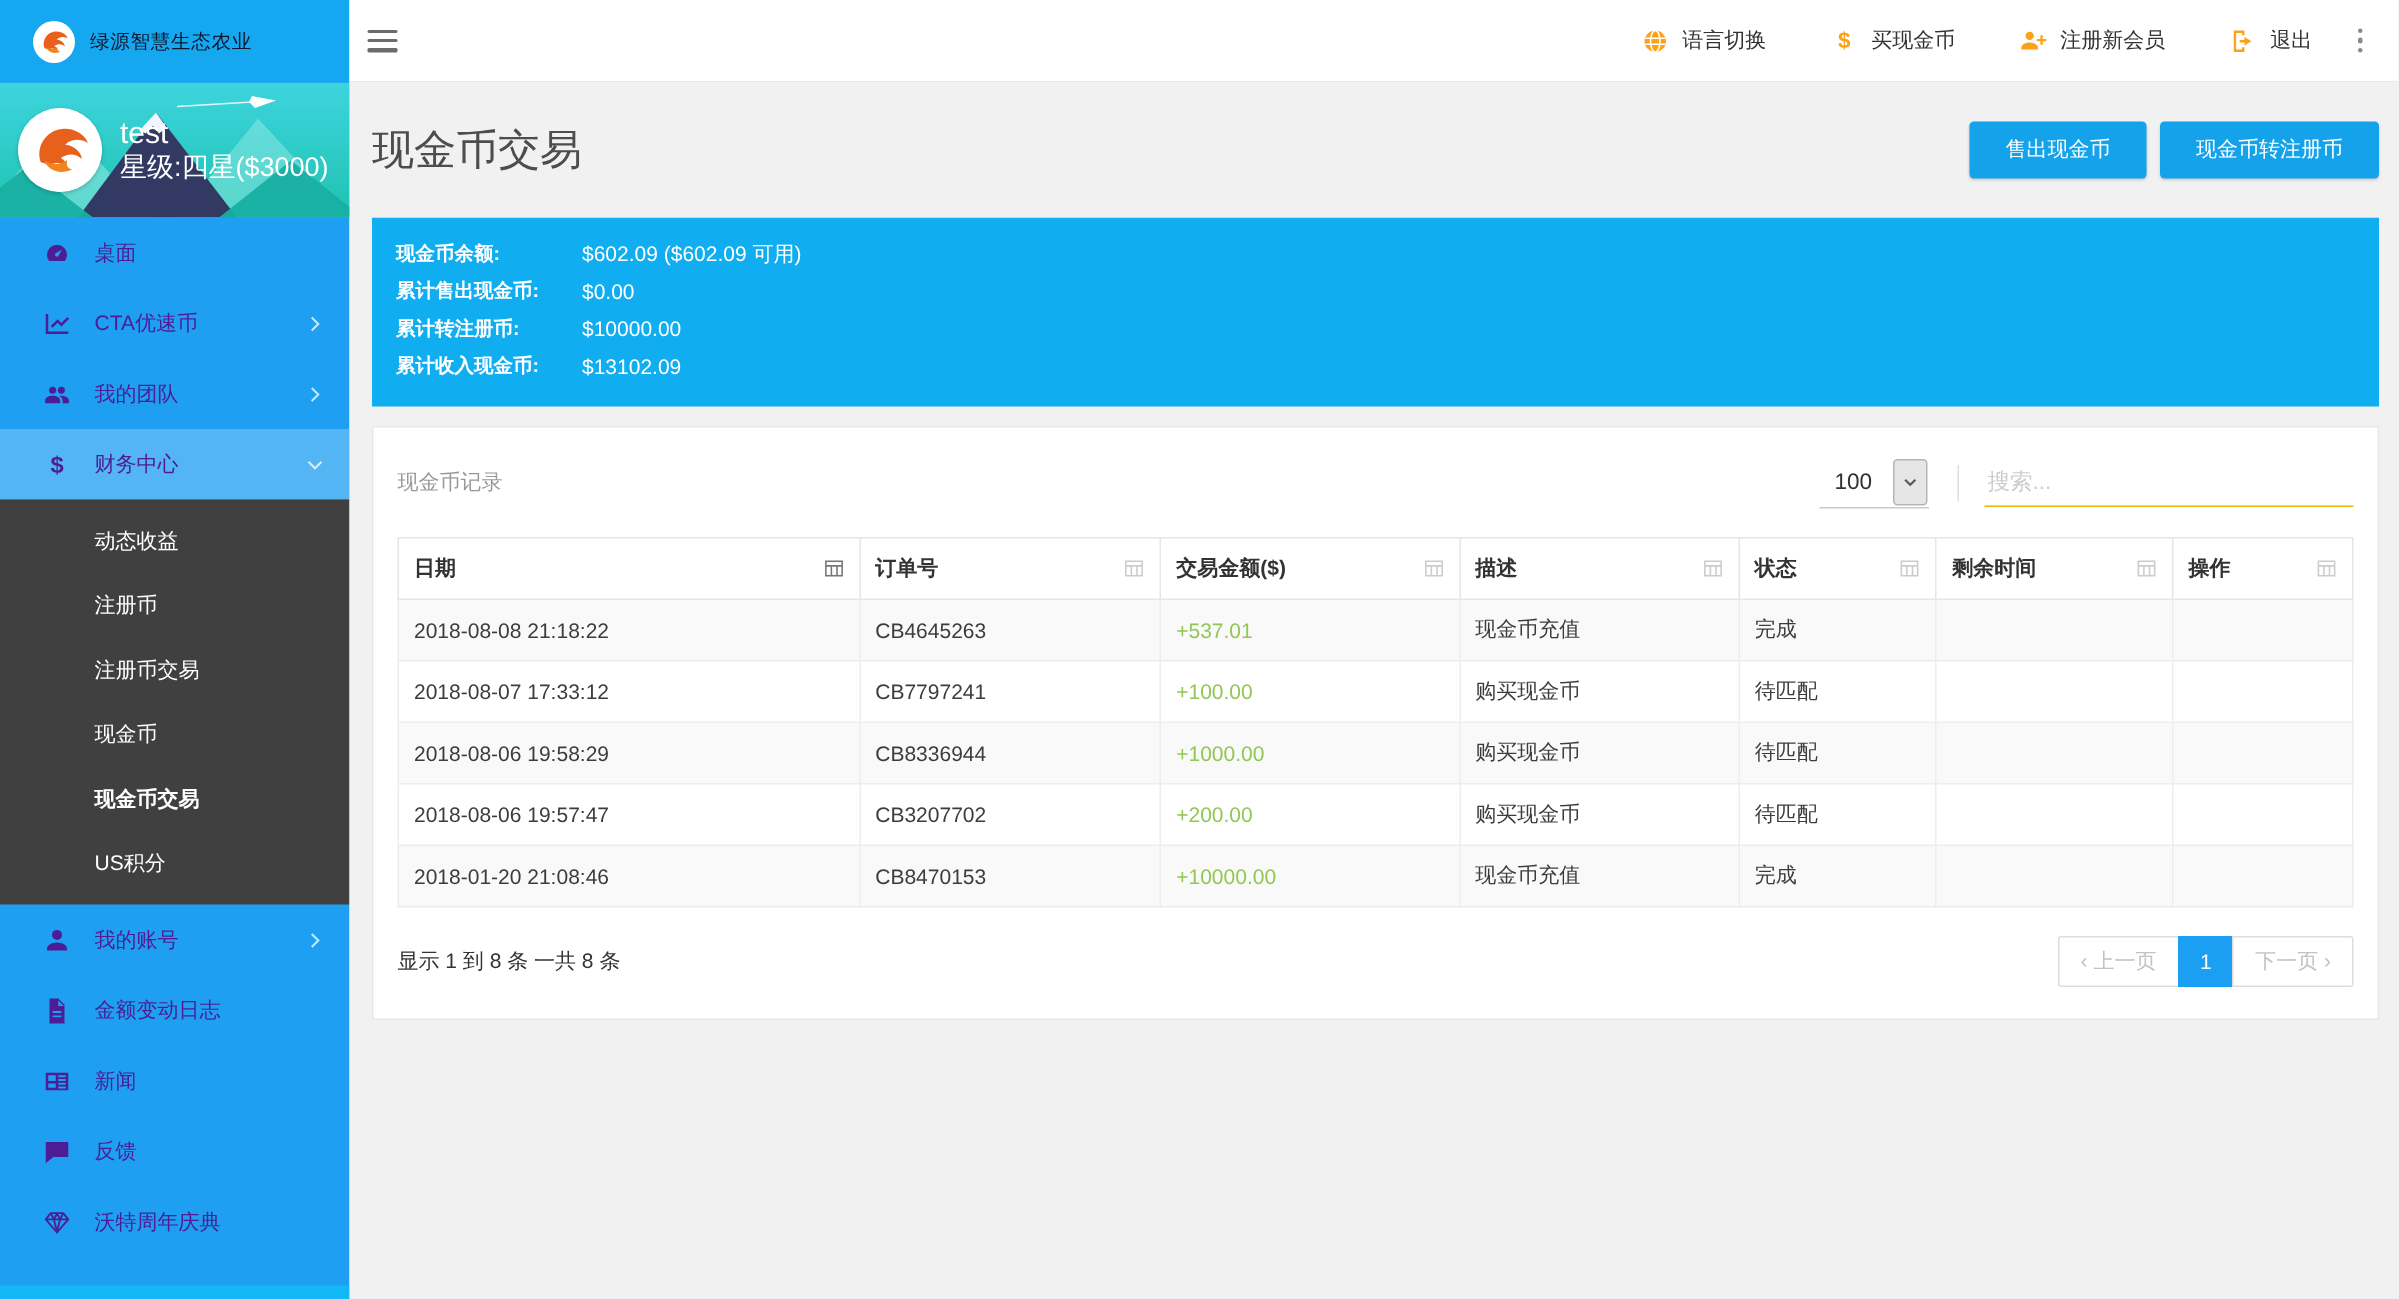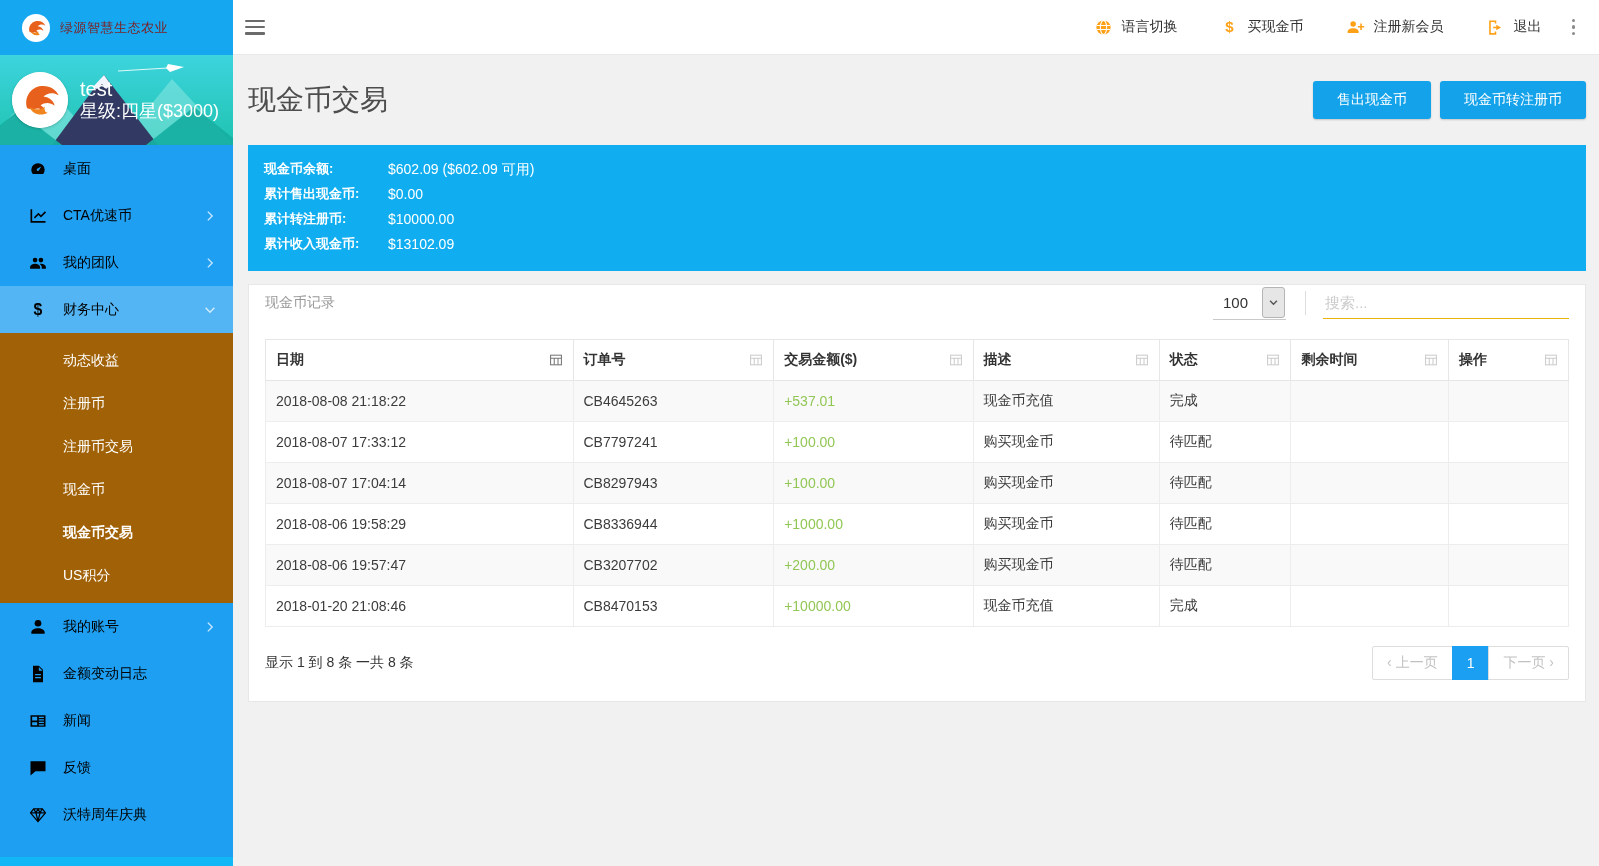--- a/index.html
+++ b/index.html
@@ -4,39 +4,39 @@
 <style>
   * { margin:0; padding:0; box-sizing:border-box; }
   html,body { width:1599px; height:866px; overflow:hidden; background:#f1f1f1;
     font-family:"Liberation Sans","DejaVu Sans",sans-serif; font-size:14px; color:#333; }
   .app { display:flex; width:1599px; height:866px; }
 
   
   .sidebar { width:233px; min-width:233px; background:#1f9ff2; display:flex; flex-direction:column; }
   .logo-band { height:55px; background:#16a7f1; display:flex; align-items:center; padding-left:22px; gap:10px; }
   .logo-band .logo-circle { width:28px; height:28px; }
-  .brand-name { color:#7f1d1d; font-size:13px; letter-spacing:.5px; }
+  .brand-name { color:#0f172a; font-size:13px; letter-spacing:.5px; }
 
   .user-panel { height:90px; position:relative; overflow:hidden; }
   .user-panel .scene { position:absolute; inset:0; width:100%; height:100%; }
   .avatar { position:absolute; left:12px; top:17px; width:56px; height:56px; border-radius:50%;
     background:#fff; box-shadow:0 1px 3px rgba(0,0,0,.2); overflow:hidden; z-index:2; }
   .user-meta { position:absolute; left:80px; top:22px; z-index:2; color:#fff; }
   .user-name { font-size:20px; line-height:24px; font-weight:400; }
   .user-level { font-size:18px; line-height:20px; }
 
   .menu { flex:1; display:flex; flex-direction:column; overflow:hidden; }
   .menu-item { height:47px; min-height:47px; display:flex; align-items:center;
-    padding:0 16px 0 28px; color:#000000; font-size:14px; cursor:pointer; }
+    padding:0 16px 0 28px; color:#4c1d95; font-size:14px; cursor:pointer; }
   .menu-item.active-parent { background:#54b5f4; }
   .mi-icon { width:20px; height:20px; margin-right:15px; display:flex; align-items:center; }
   .mi-icon svg { width:20px; height:20px; }
   .mi-chevron { margin-left:auto; width:14px; height:14px; color:rgba(255,255,255,.75); }
   .mi-chevron svg { width:14px; height:14px; }
-  .submenu { background:#a16207; padding:6px 0; }
+  .submenu { background:#404040; padding:6px 0; }
   .submenu-item { height:43px; line-height:43px; padding-left:63px; color:#fff; font-size:14px; cursor:pointer; }
   .submenu-item.active { font-weight:bold; }
   .sidebar-strip { height:9px; background:#12b7f5; }
 
   
   .main { flex:1; display:flex; flex-direction:column; background:#f1f1f1; min-width:0; }
   .topbar { height:55px; min-height:55px; background:#fff; border-bottom:1px solid #e9e9e9;
     display:flex; align-items:center; padding:0 20px 0 12px; }
   .hamburger { width:20px; height:15px; display:flex; flex-direction:column; justify-content:space-between; cursor:pointer; }
   .hamburger span { display:block; height:2.5px; background:#6b6b6b; border-radius:1px; }
@@ -57,21 +57,21 @@
   .content { flex:1; padding:0 13px 14px 15px; overflow:hidden; }
 
   
   .summary-panel { background:#10aef0; color:#fff; padding:16px 16px 10px; margin-bottom:13px; }
   .sum-row { display:flex; margin-bottom:9px; }
   .sum-label { width:110px; min-width:110px; font-size:13px; line-height:16px; font-weight:bold; }
   .sum-value { font-size:14px; line-height:16px; padding-left:14px; }
 
   
   .table-panel { background:#fff; border:1px solid #e7e7e7; }
-  .panel-top { display:flex; align-items:center; padding:1px 16px 19px; }
+  .panel-top { display:flex; align-items:center; padding:20px 16px 19px; }
   .panel-title { color:#999; font-size:14px; flex:1; }
   .page-size { display:flex; align-items:stretch; width:73px; height:34px;
     border-bottom:1px solid #c9c9c9; cursor:pointer; }
   .ps-value { flex:1; display:flex; align-items:center; padding-left:10px; font-size:15px; color:#333; }
   .ps-caret { width:23px; margin:1px; background:#e6e6e6; border:1px solid #b5b5b5; border-radius:3px;
     display:flex; align-items:center; justify-content:center; color:#555; }
   .ps-caret svg { width:11px; height:11px; }
   .ctl-divider { width:1px; height:24px; background:#ddd; margin:0 17px 0 19px; }
   .search-input { width:246px; border:none; border-bottom:1px solid #eab308; outline:none;
     font-size:15px; padding:6px 2px 7px; color:#333; background:transparent;
@@ -449,29 +449,20 @@
                 <tr>
                   <td>2018-08-07 17:33:12</td>
                   <td>CB7797241</td>
                   <td class="amount">+100.00</td>
                   <td>购买现金币</td>
                   <td>待匹配</td>
                   <td></td>
                   <td></td>
                 </tr>
                 <tr>
-                  <td>2018-08-07 17:04:14</td>
-                  <td>CB8297943</td>
-                  <td class="amount">+100.00</td>
-                  <td>购买现金币</td>
-                  <td>待匹配</td>
-                  <td></td>
-                  <td></td>
-                </tr>
-                <tr>
                   <td>2018-08-06 19:58:29</td>
                   <td>CB8336944</td>
                   <td class="amount">+1000.00</td>
                   <td>购买现金币</td>
                   <td>待匹配</td>
                   <td></td>
                   <td></td>
                 </tr>
                 <tr>
                   <td>2018-08-06 19:57:47</td>

